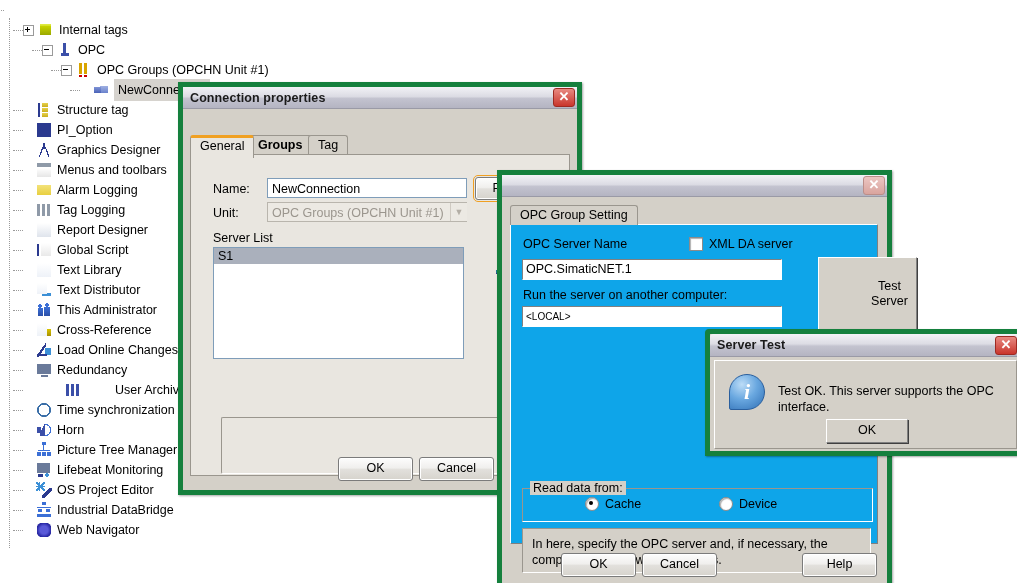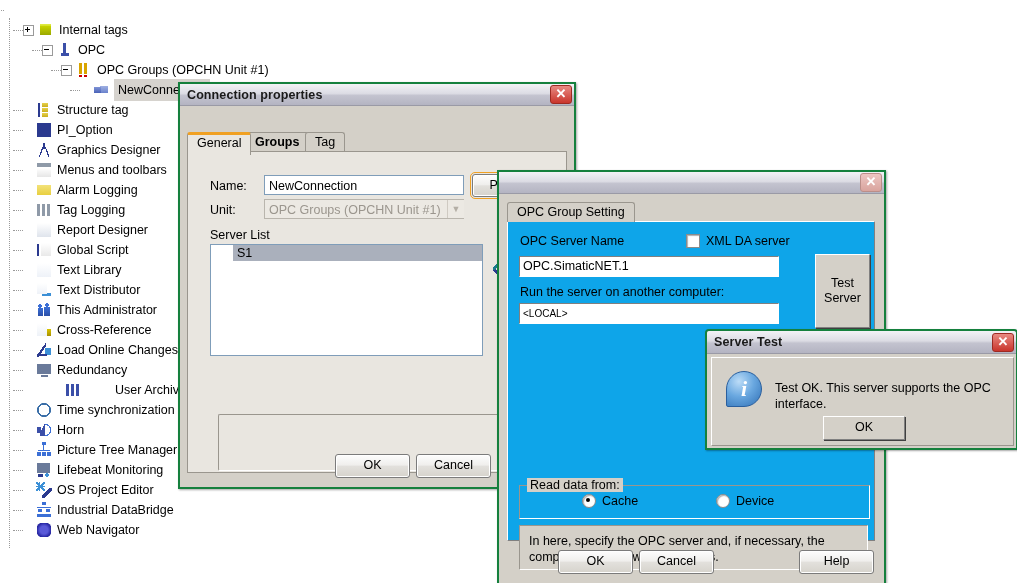--- a/index.html
+++ b/index.html
@@ -142,21 +142,21 @@
   .i-idb{background:
      linear-gradient(#3b6fd6,#3b6fd6) 6px 0px/4px 3px no-repeat,
      linear-gradient(#3b6fd6,#3b6fd6) 1px 5px/14px 1px no-repeat,
      linear-gradient(#3b6fd6,#3b6fd6) 2px 7px/4px 3px no-repeat,
      linear-gradient(#3b6fd6,#3b6fd6) 10px 7px/4px 3px no-repeat,
      linear-gradient(#3b6fd6,#3b6fd6) 1px 12px/14px 3px no-repeat;}
   .i-web{background:radial-gradient(circle,#5a5ad8 40%,#2b2ba8 70%,#1a1a7a 100%) 1px 1px/14px 14px no-repeat;border-radius:50%;
      box-shadow:none;}
 
   
-  .dlg{position:absolute;background:#d4d0c8;border:2px solid #15803d;box-shadow:1px 1px 2px rgba(0,0,0,.35);}
+  .dlg{position:absolute;background:#d4d0c8;border:5px solid #15803d;box-shadow:1px 1px 2px rgba(0,0,0,.35);}
   .tbar{height:21px;background:linear-gradient(to bottom,#f2f2f6 0%,#dcdce4 45%,#c3c3cf 55%,#b4b4c2 100%);
         border-bottom:1px solid #9a9aa6;display:flex;align-items:center;padding:0 2px 0 7px;}
   .tbar .ttl{font-weight:bold;font-size:12.5px;color:#1a1a1a;flex:1;letter-spacing:.1px;}
   .xbtn{width:20px;height:17px;border-radius:3px;background:linear-gradient(to bottom,#e88a82,#c9352c);
         border:1px solid #9d2a22;display:flex;align-items:center;justify-content:center;color:#fff;
         font-size:13px;font-weight:bold;line-height:1;cursor:default;}
   .xbtn.off{background:linear-gradient(to bottom,#ecc6c2,#d9a49e);border-color:#bb8e89;color:#fff;}
   .xbtn span{transform:translateY(-1px);}
 
   .tabstrip{position:relative;height:20px;}
@@ -373,21 +373,21 @@
       <div class="fld" style="position:absolute;left:76px;top:23px;width:200px;height:20px;line-height:18px;">NewConnection</div>
 
       <div class="btn focus" style="position:absolute;left:284px;top:22px;width:90px;height:21px;line-height:20px;">Properties</div>
 
       <div class="lbl2" style="position:absolute;left:22px;top:51px;">Unit:</div>
       <div class="fld dis" style="position:absolute;left:76px;top:47px;width:200px;height:20px;line-height:18px;">OPC Groups (OPCHN Unit #1)</div>
       <div style="position:absolute;left:259px;top:48px;width:16px;height:18px;background:#ece9e3;border-left:1px solid #cfcac2;
                   display:flex;align-items:center;justify-content:center;color:#b3aea5;font-size:9px;">▼</div>
 
       <div class="lbl2" style="position:absolute;left:22px;top:76px;">Server List</div>
-      <div style="position:absolute;left:22px;top:92px;width:249px;height:110px;background:#fff;border:1px solid #7f9db9;padding-left:22px;">
+      <div style="position:absolute;left:22px;top:92px;width:249px;height:110px;background:#fff;border:1px solid #7f9db9;">
         <div style="background:#aab0bc;height:16px;line-height:16px;padding-left:4px;font-size:12.5px;">S1</div>
       </div>
 
       <div style="position:absolute;left:305px;top:106px;width:12px;height:22px;
                   background:linear-gradient(135deg,transparent 40%,#1b7a8c 40%,#1b7a8c 55%,transparent 55%) 0 0/12px 12px no-repeat,
                              linear-gradient(45deg,transparent 40%,#2b3a8f 40%,#2b3a8f 55%,transparent 55%) 0 10px/12px 12px no-repeat;"></div>
 
       <div class="sunk" style="position:absolute;left:30px;top:262px;width:340px;height:55px;border-radius:2px;"></div>
     </div>
   </div>
@@ -420,21 +420,21 @@
 
       <div style="position:absolute;left:11px;top:34px;width:260px;height:21px;background:#fff;
                   border:1px solid;border-color:#808080 #fff #fff #808080;font-size:12.5px;line-height:19px;padding-left:3px;box-sizing:border-box;">OPC.SimaticNET.1</div>
 
       <div class="lbl2" style="position:absolute;left:12px;top:63px;text-align:center;">Run the server on another computer:</div>
 
       <div style="position:absolute;left:11px;top:81px;width:260px;height:21px;background:#fff;
                   border:1px solid;border-color:#808080 #fff #fff #808080;font-size:10px;line-height:19px;padding-left:3px;box-sizing:border-box;">&lt;LOCAL&gt;</div>
 
       <div class="btn flat" style="position:absolute;left:307px;top:32px;width:53px;height:72px;
-                  display:flex;flex-direction:column;align-items:center;justify-content:center;line-height:15px;">
+                  display:flex;flex-direction:column;align-items:center;justify-content:center;line-height:15px;padding-left:44px;">
         <span>Test</span>
         <span>Server</span>
       </div>
 
       <div class="grp" style="left:11px;top:263px;width:349px;height:32px;">
         <div class="cap">Read data from:</div>
         <div style="position:absolute;left:62px;top:8px;display:flex;align-items:center;gap:6px;">
           <span class="radio on"></span>
           <span class="lbl2">Cache</span>
         </div>

